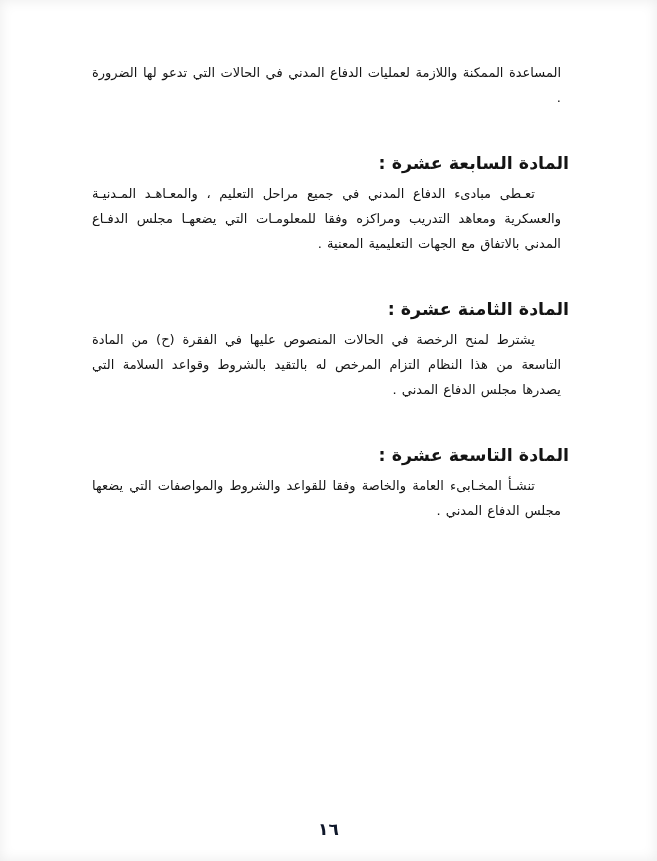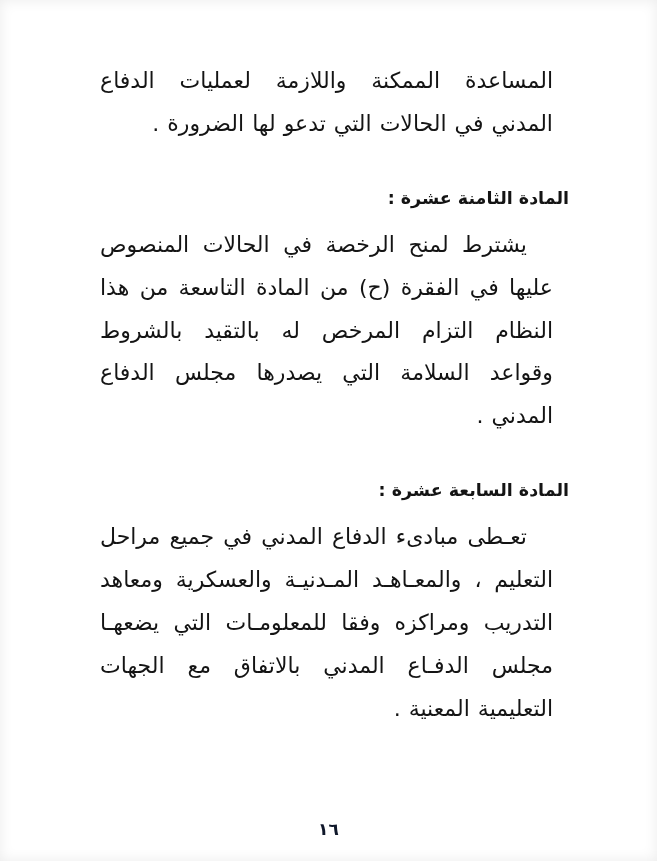--- a/index.html
+++ b/index.html
@@ -15,22 +15,22 @@
     background: #ffffff;
     box-sizing: border-box;
     padding: 56px 88px 60px 84px;
     direction: rtl;
     font-family: "DejaVu Sans", sans-serif;
     color: #141414;
     box-shadow: inset 0 0 14px rgba(0,0,0,0.08);
     overflow: hidden;
   }
   .para {
-    margin: 16px;
-    font-size: 22px;
+    margin: 8px;
+    font-size: 13px;
     line-height: 1.95;
     text-align: justify;
     text-justify: inter-word;
     letter-spacing: 0.1px;
     word-spacing: 1px;
   }
   .para.indent {
     text-indent: 26px;
   }
   .article-heading {
@@ -54,25 +54,29 @@
   }
 </style>
 </head>
 <body>
 
 <div class="scan-page">
 
   <p class="para intro">المساعدة الممكنة واللازمة لعمليات الدفاع المدني في الحالات التي تدعو لها الضرورة .</p>
 
   <section>
+    <h2 class="article-heading">المادة السابعة عشرة :</h2>
+    <p class="para indent">تعـطى مبادىء الدفاع المدني في جميع مراحل التعليم ، والمعـاهـد المـدنيـة والعسكرية ومعاهد التدريب ومراكزه وفقا للمعلومـات التي يضعهـا مجلس الدفـاع المدني بالاتفاق مع الجهات التعليمية المعنية .</p>
+  </section>
+
+  <section>
     <h2 class="article-heading">المادة الثامنة عشرة :</h2>
     <p class="para indent">يشترط لمنح الرخصة في الحالات المنصوص عليها في الفقرة (ح) من المادة التاسعة من هذا النظام التزام المرخص له بالتقيد بالشروط وقواعد السلامة التي يصدرها مجلس الدفاع المدني .</p>
   </section>
 
   <section>
-    <h2 class="article-heading">المادة السابعة عشرة :</h2>
-    <p class="para indent">تعـطى مبادىء الدفاع المدني في جميع مراحل التعليم ، والمعـاهـد المـدنيـة والعسكرية ومعاهد التدريب ومراكزه وفقا للمعلومـات التي يضعهـا مجلس الدفـاع المدني بالاتفاق مع الجهات التعليمية المعنية .</p>
+    <h2 class="article-heading">المادة التاسعة عشرة :</h2>
+    <p class="para indent">تنشـأ المخـابىء العامة والخاصة وفقا للقواعد والشروط والمواصفات التي يضعها مجلس الدفاع المدني .</p>
   </section>
-
 
   <div class="page-number">١٦</div>
 
 </div>
 
 </body></html>

